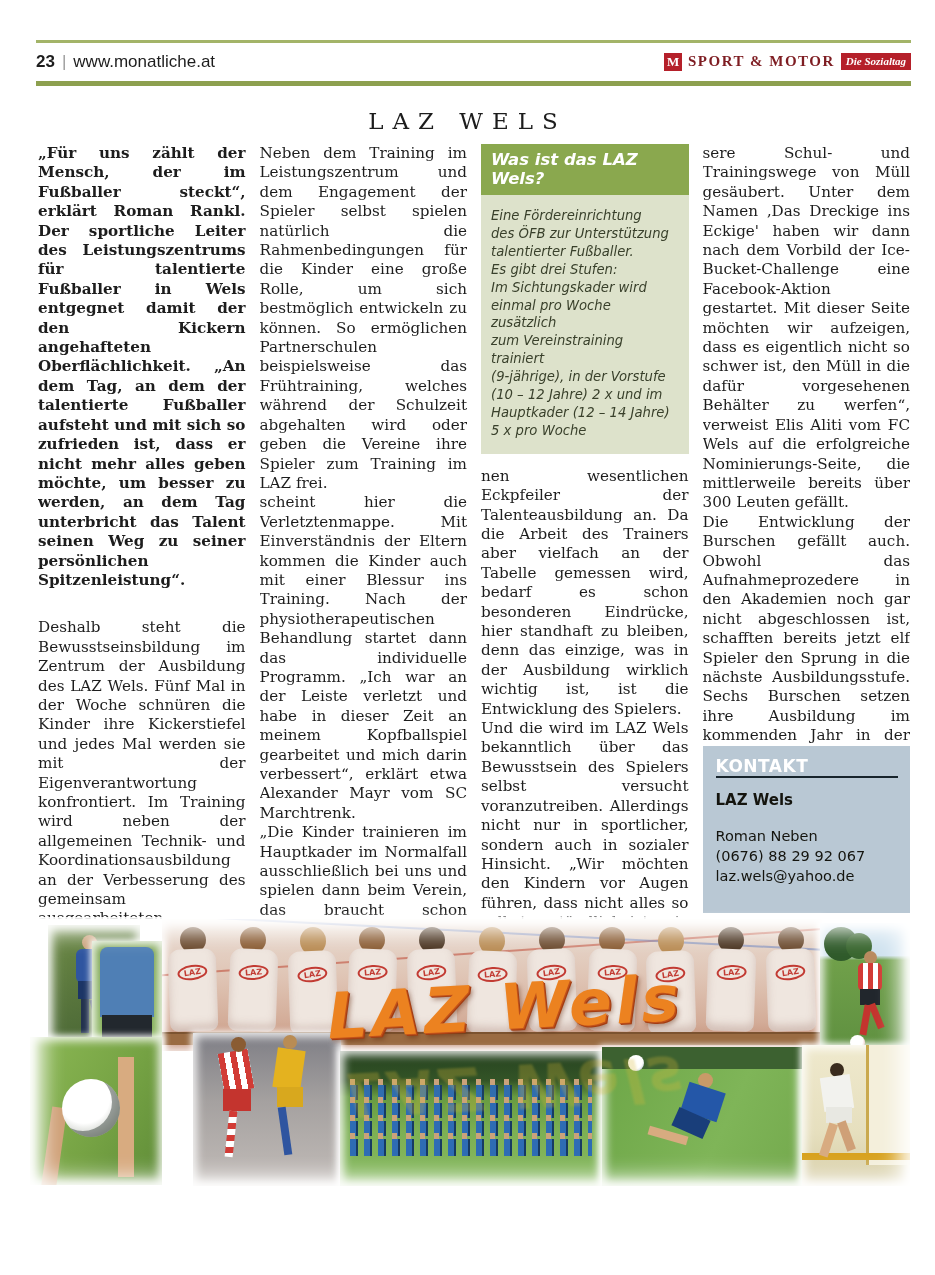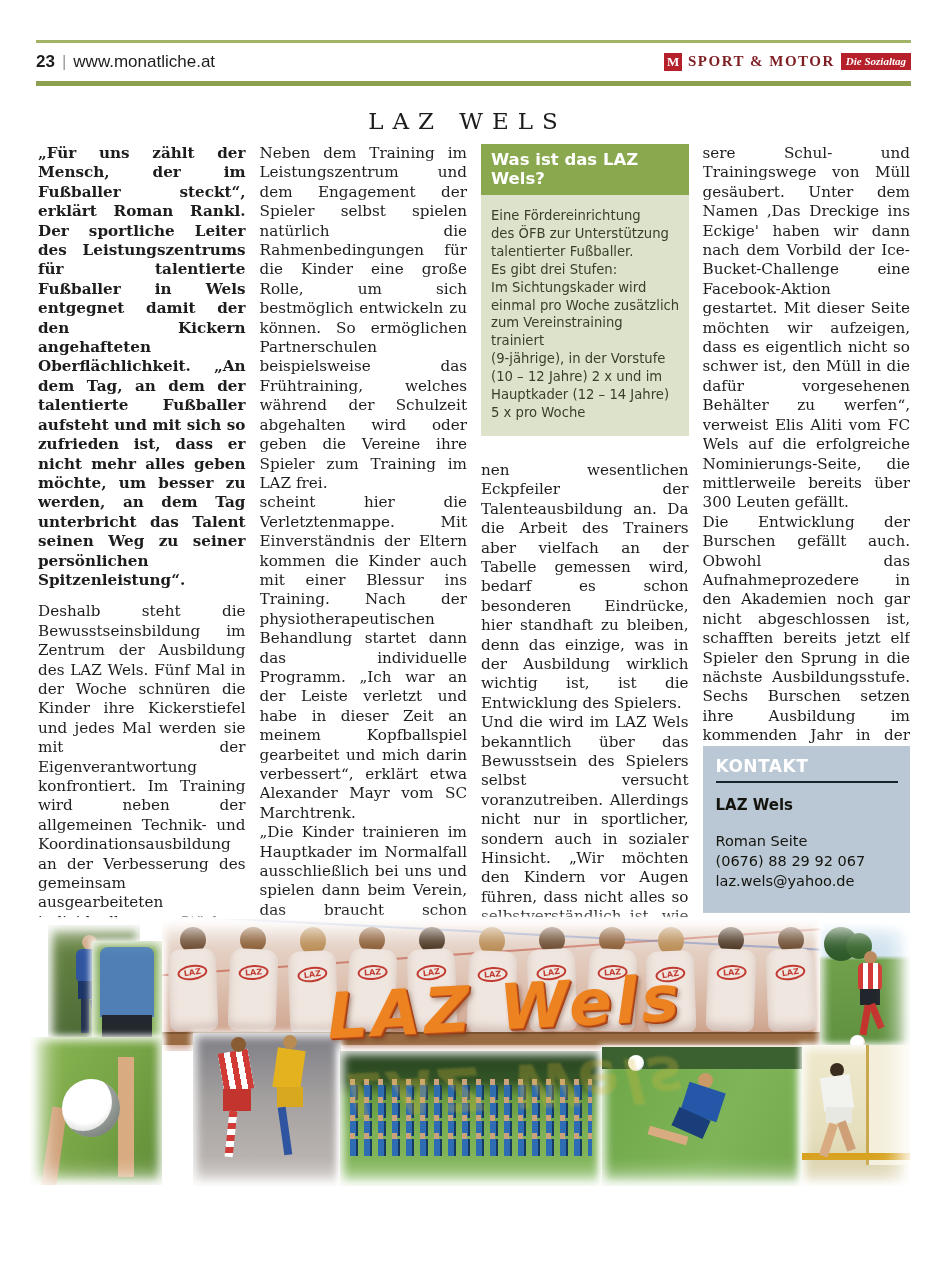--- a/index.html
+++ b/index.html
@@ -29,36 +29,36 @@
   .headline { margin-top:4px; text-align:center; font-family:"DejaVu Serif",serif; font-weight:400;
               font-size:52px; color:#141414; letter-spacing:-1px; }
 
   
   .columns { margin:10px 25px 0 38px; height:775px; display:grid; grid-template-columns:repeat(4,1fr);
              column-gap:14px; overflow:hidden; }
   .col { overflow:hidden; position:relative; }
   .col p { font-family:"DejaVu Serif",serif; font-size:15.2px; line-height:19.4px; color:#1d1d1d;
            text-align:justify; }
   .intro { font-family:"DejaVu Sans",sans-serif; font-weight:bold; font-size:14.6px; line-height:20.3px;
-           color:#3c3c3c; text-align:justify; margin-bottom:12px; }
+           color:#3c3c3c; text-align:justify; margin-bottom:28px; }
   .endmark { display:inline-block; width:11px; height:11px; background:#8599a6; margin-left:8px;
              vertical-align:baseline; }
 
   
-  .infobox { margin-bottom:25px; }
+  .infobox { margin-bottom:13px;font-style:italic; }
   .infobox-title { background:#8aa84e; color:#fff; font-family:"DejaVu Sans",sans-serif; font-weight:bold;
                    font-size:16.5px; padding:6px 10px 7px; }
   .infobox-body  { background:#dde2cb; color:#39402b; font-family:"DejaVu Sans",sans-serif; font-size:13.2px;
                    line-height:17.9px; padding:12px 9px 14px 10px; white-space:pre-line; }
 
   
   .kontakt { position:absolute; left:0; right:0; top:602px; height:167px; background:#b9c8d4;
              padding:10px 12px 0 13px; }
   .kontakt-title { color:#fff; font-family:"DejaVu Sans",sans-serif; font-weight:bold; font-size:17px;
-                   letter-spacing:.5px; padding-bottom:5px; border-bottom:2px solid #17242c; }
+                   letter-spacing:.5px; border-bottom:2px solid #17242c; }
   .kontakt-org   { margin-top:13px; font-family:"DejaVu Sans",sans-serif; font-weight:bold; font-size:15px; color:#14140e; }
   .kontakt-details { margin-top:17px; font-family:"DejaVu Sans",sans-serif; font-size:14.5px; line-height:20px; color:#14140e; }
 
   
   .collage { position:relative; margin:0 23px 0 30px; height:272px; }
   .tile { position:absolute; overflow:hidden; box-shadow:inset 0 0 9px 4px rgba(255,255,255,.85), 0 0 6px 2px rgba(255,255,255,.9); }
   .collage-fade { position:absolute; inset:-2px; pointer-events:none; box-shadow:inset 0 0 22px 14px #fff; }
 
   .t-bench   { left:132px; top:0; width:660px; height:132px;
                background:linear-gradient(180deg,#e9dcd2 0%,#dfc4b4 45%,#d3ac98 78%,#c08a73 100%); }
@@ -227,21 +227,21 @@
     </div>
 
     <div class="col">
       <p>sere Schul- und Trainingswege von Müll gesäubert. Unter dem Namen ‚Das Dreckige ins Eckige' haben wir dann nach dem Vorbild der Ice-Bucket-Challenge eine Facebook-Aktion gestartet. Mit dieser Seite möchten wir aufzeigen, dass es eigentlich nicht so schwer ist, den Müll in die dafür vorgesehenen Behälter zu werfen“, verweist Elis Aliti vom FC Wels auf die erfolgreiche Nominierungs-Seite, die mittlerweile bereits über 300 Leuten gefällt.</p>
       <p><span>Die Entwicklung der Burschen gefällt auch. Obwohl das Aufnahmeprozedere in den Akademien noch gar nicht abgeschlossen ist, schafften bereits jetzt elf Spieler den Sprung in die nächste Ausbildungsstufe. Sechs Burschen setzen ihre Ausbildung im kommenden Jahr in der Akademie Linz fort, vier Spieler wechseln zum SV Ried und einer geht nach Wien zur Austria.</span><span class="endmark"></span></p>
 
       <div class="kontakt">
         <div class="kontakt-title">KONTAKT</div>
         <div class="kontakt-org">LAZ Wels</div>
         <div class="kontakt-details">
-          <div>Roman Seite</div>
+          <div>Roman Neben</div>
           <div>(0676) 88 29 92 067</div>
           <div>laz.wels@yahoo.de</div>
         </div>
       </div>
     </div>
   </div>
 
   <div class="collage">
 
     <div class="tile t-bench">

